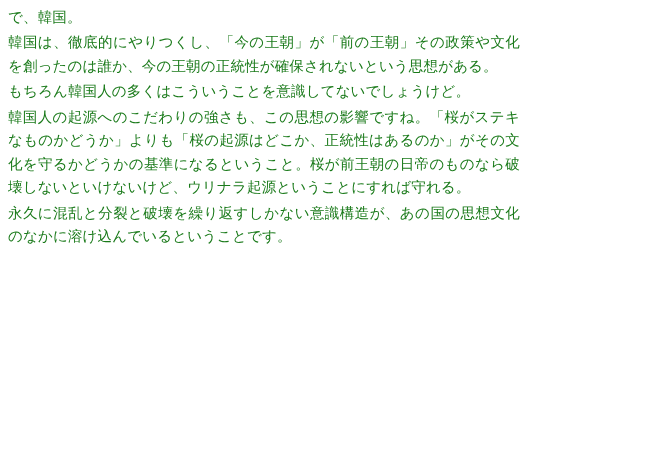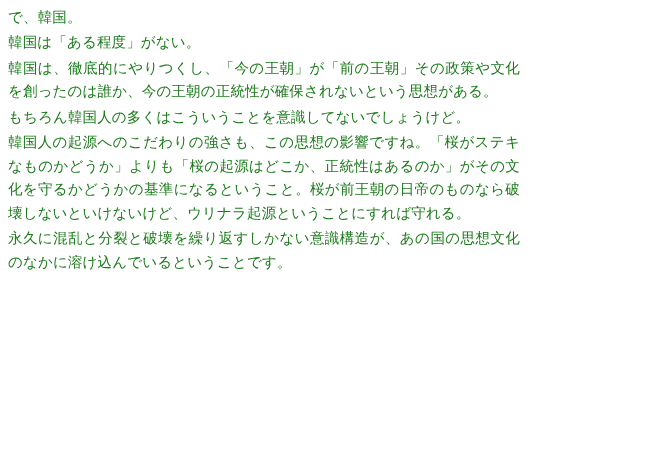--- a/index.html
+++ b/index.html
@@ -30,18 +30,17 @@
   }
   .para:last-child {
     margin-bottom: 16px;
   }
 </style>
 </head>
 <body>
 
 <div id="post">
   <p class="para">で、韓国。</p>
-  <p class="para">韓国は「ある程度」がない。</p>
   <p class="para">韓国は、徹底的にやりつくし、「今の王朝」が「前の王朝」その政策や文化を創ったのは誰か、今の王朝の正統性が確保されないという思想がある。</p>
   <p class="para">もちろん韓国人の多くはこういうことを意識してないでしょうけど。</p>
   <p class="para">韓国人の起源へのこだわりの強さも、この思想の影響ですね。「桜がステキなものかどうか」よりも「桜の起源はどこか、正統性はあるのか」がその文化を守るかどうかの基準になるということ。桜が前王朝の日帝のものなら破壊しないといけないけど、ウリナラ起源ということにすれば守れる。</p>
   <p class="para">永久に混乱と分裂と破壊を繰り返すしかない意識構造が、あの国の思想文化のなかに溶け込んでいるということです。</p>
 </div>
 
 </body></html>

